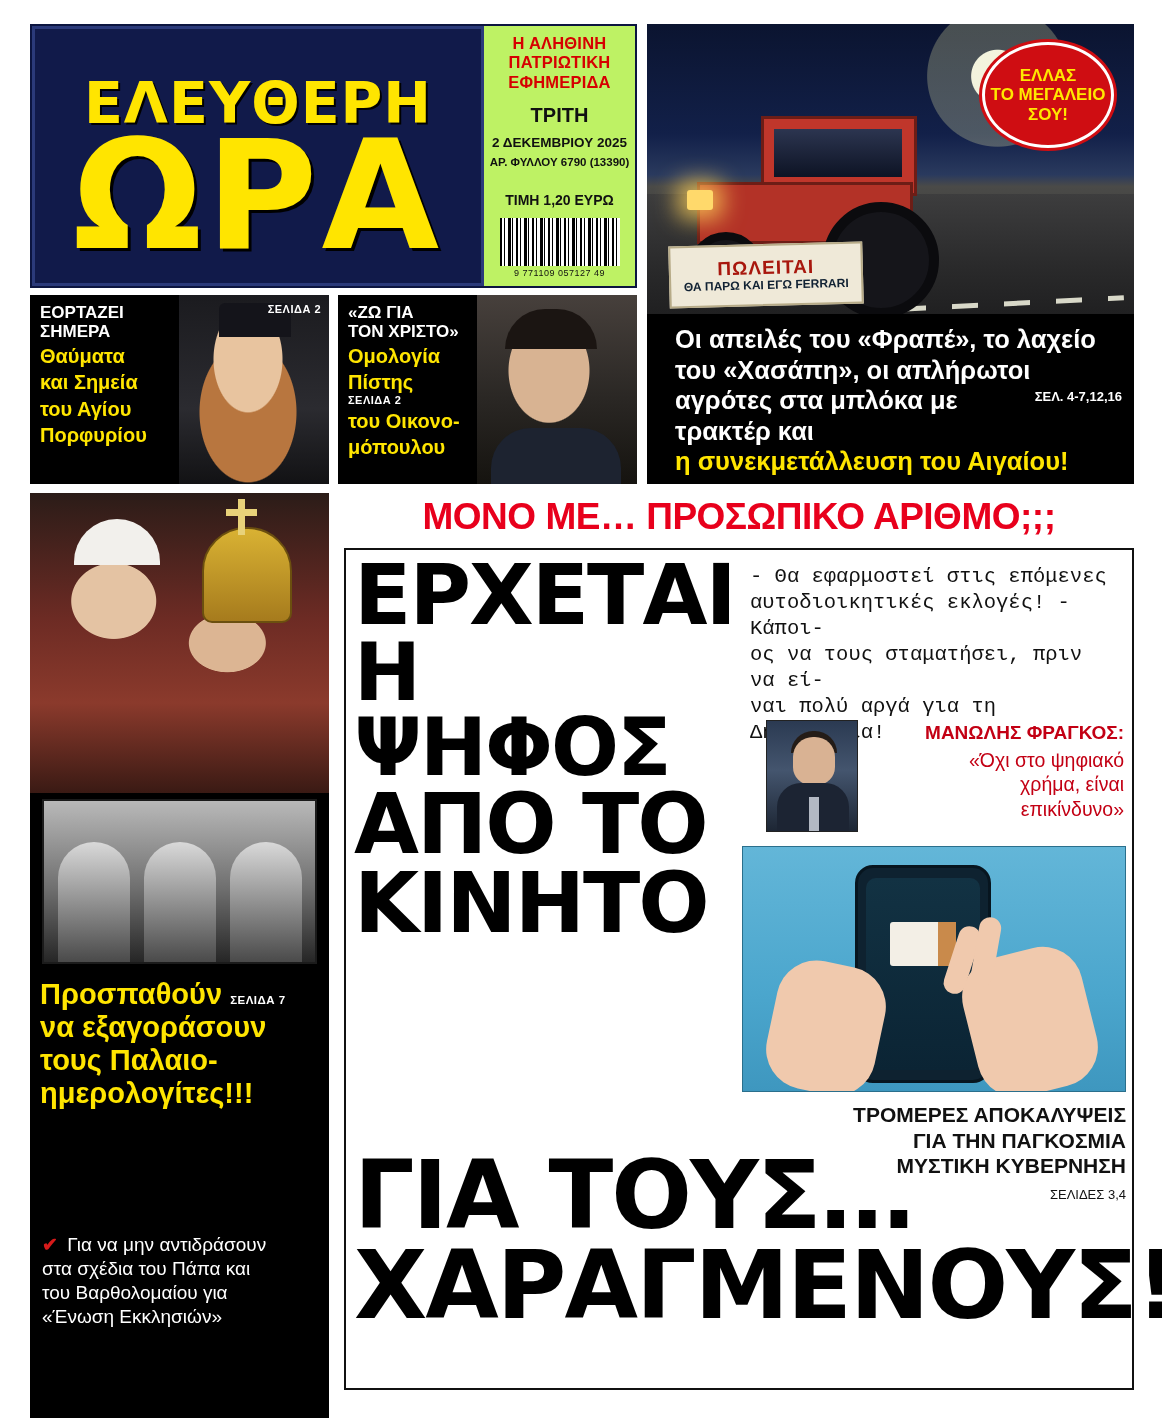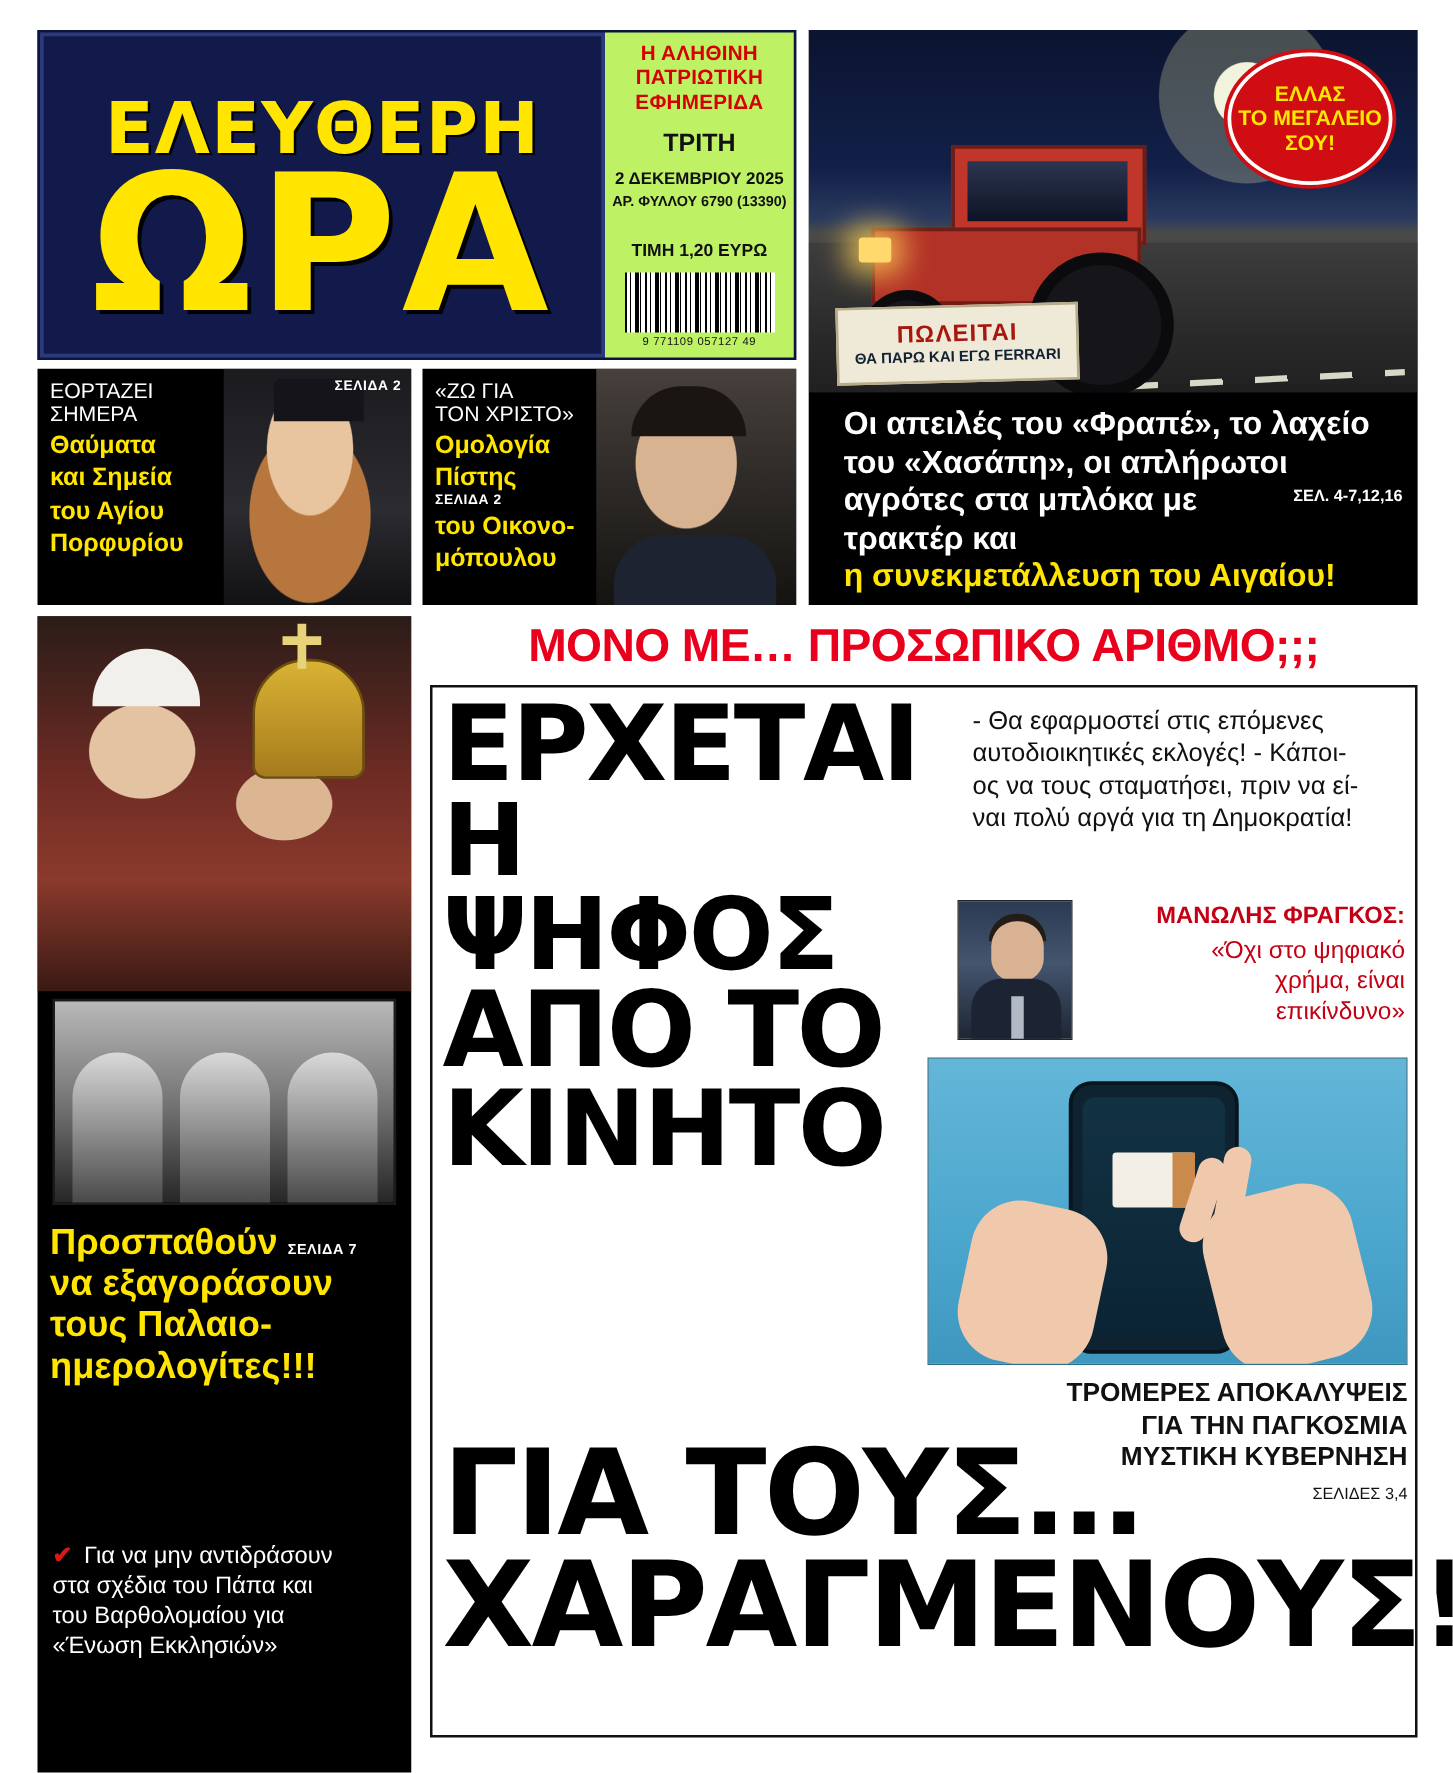--- a/index.html
+++ b/index.html
@@ -212,21 +212,21 @@
     overflow: hidden;
     box-sizing: border-box;
   }
   .teaser-a { left: 30px; top: 295px; width: 299px; height: 189px; }
   .teaser-b { left: 338px; top: 295px; width: 299px; height: 189px; }
   .teaser-text {
     position: absolute; left: 10px; top: 8px; width: 165px;
     z-index: 3;
   }
   .t-head {
-    color: #ffffff; font-weight: normal; font-size: 17px; line-height: 1.12;
+    color: #ffffff; font-weight: bold; font-size: 17px; line-height: 1.12;
   }
   .t-body {
     color: #ffe500; font-weight: bold; font-size: 20px; line-height: 1.12; margin-top: 4px;
   }
   .t-page {
     position: absolute; right: 8px; top: 8px;
     color: #ffffff; font-size: 11px; font-weight: bold; letter-spacing: .5px; z-index: 4;
   }
   .t-page-inline {
     color: #ffffff; font-size: 11px; font-weight: bold; letter-spacing: .5px;
@@ -351,22 +351,22 @@
     left: 8px; top: 600px; width: 770px;
     color: #000;
     font-weight: bold;
     font-size: 95px;
     line-height: 0.95;
     letter-spacing: -2px;
     font-family: "DejaVu Sans", sans-serif;
   }
   .lede {
     position: absolute;
-    left: 432px; top: 14px; width: 358px;
-    font-size: 20.5px; line-height: 1.27; color: #111;
+    left: 404px; top: 14px; width: 358px;
+    font-size: 20.5px; line-height: 1.27; color: #111; font-family: Liberation Mono, monospace;
   }
   .frag-wrap {
     position: absolute; left: 420px; top: 170px; width: 358px; height: 118px;
   }
   .frag-photo {
     position: absolute; left: 0; top: 0; width: 92px; height: 112px;
     background: linear-gradient(to bottom, #2b3a52 0%, #44556e 45%, #1d2634 100%);
     border: 1px solid #222;
     box-sizing: border-box;
   }

